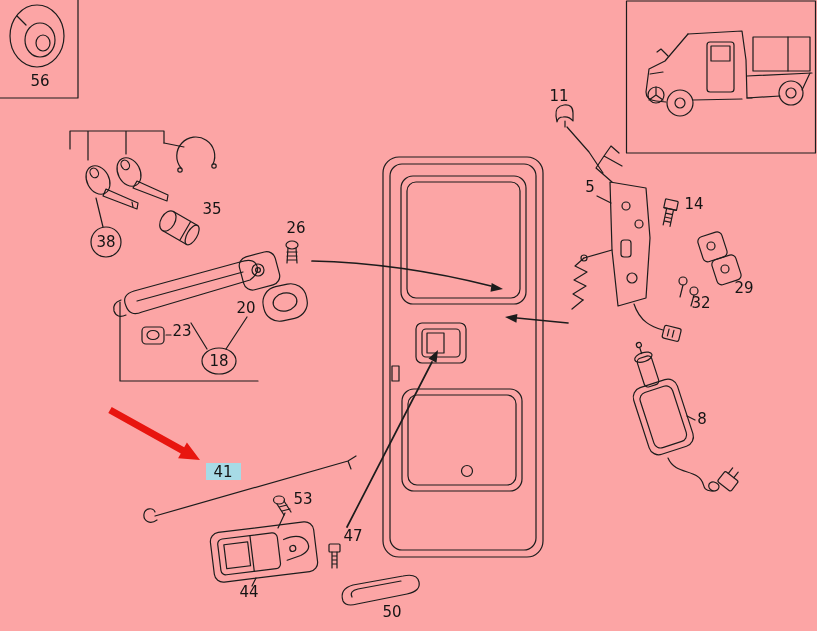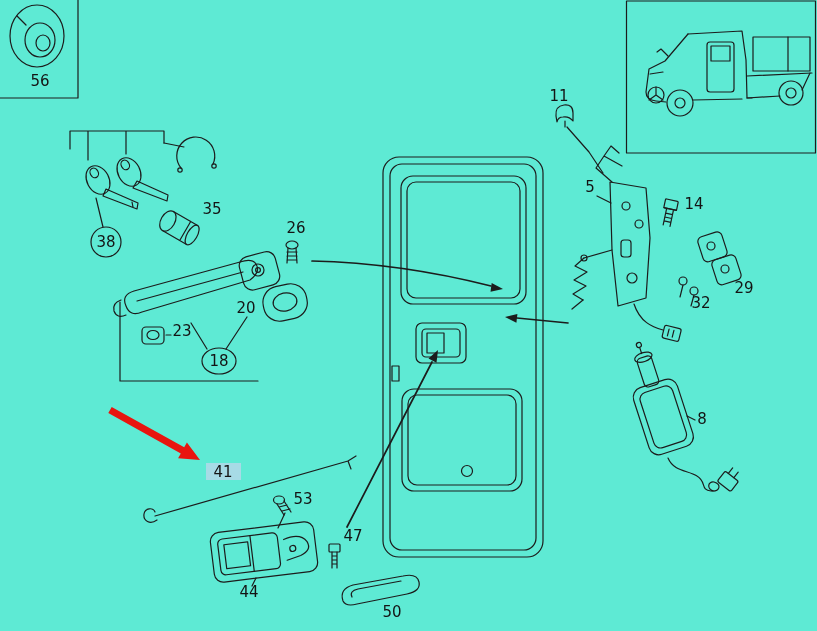--- a/index.html
+++ b/index.html
@@ -1,16 +1,16 @@
 <!DOCTYPE html>
 <html><head>
 <meta charset="utf-8">
 <style>
   html,body{margin:0;padding:0;background:#ffffff;}
-  .stage{position:relative;width:817px;height:631px;background:#5eead4;overflow:hidden;}
+  .stage{position:relative;width:817px;height:631px;background:#fca5a5;overflow:hidden;}
   svg{display:block;}
   .ln{stroke:#1c1c1c;stroke-width:1.2;fill:none;stroke-linecap:round;stroke-linejoin:round;}
   .ln2{stroke:#1c1c1c;stroke-width:1.7;fill:none;stroke-linecap:round;stroke-linejoin:round;}
   .fd{fill:#1c1c1c;stroke:none;}
   .lbl{font-family:"DejaVu Sans",sans-serif;font-size:15px;fill:#141414;}
 </style>
 </head>
 <body>
 
 <div class="stage">

